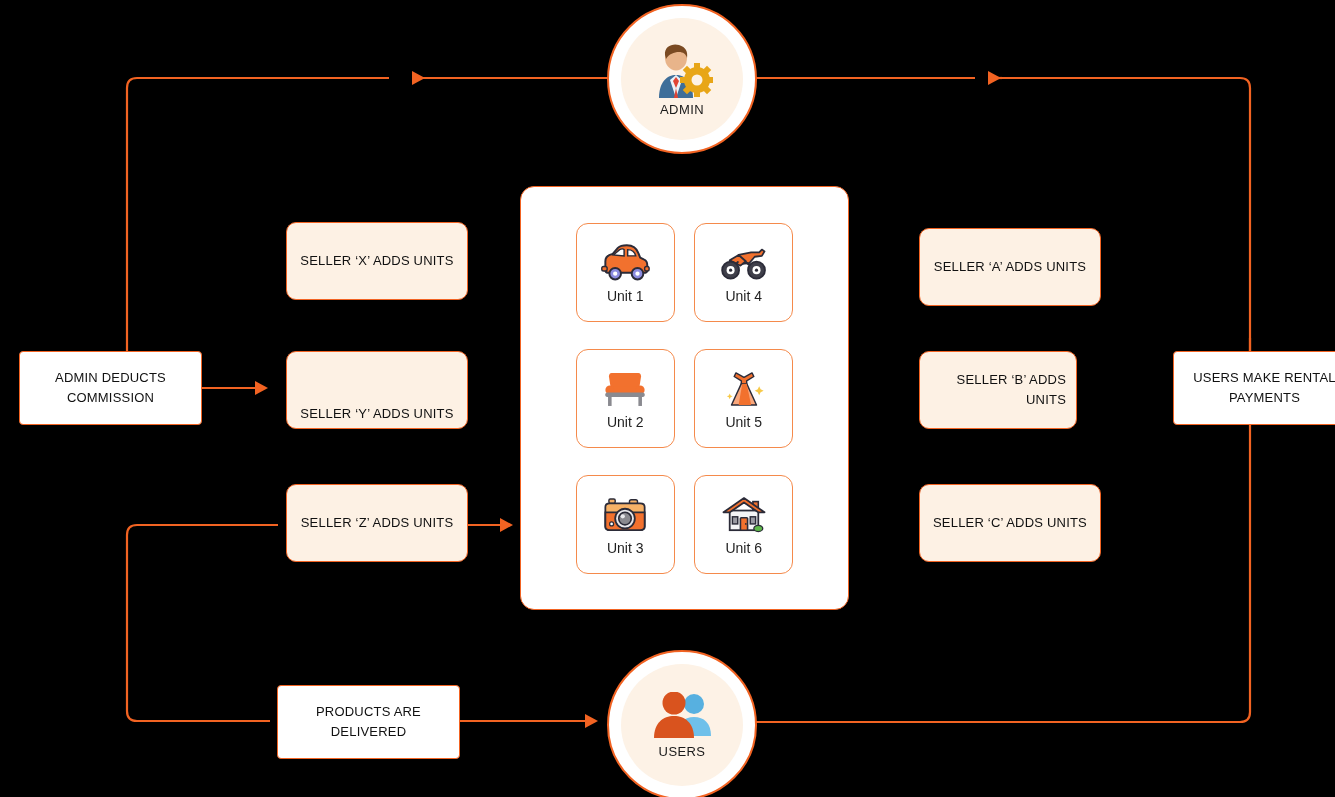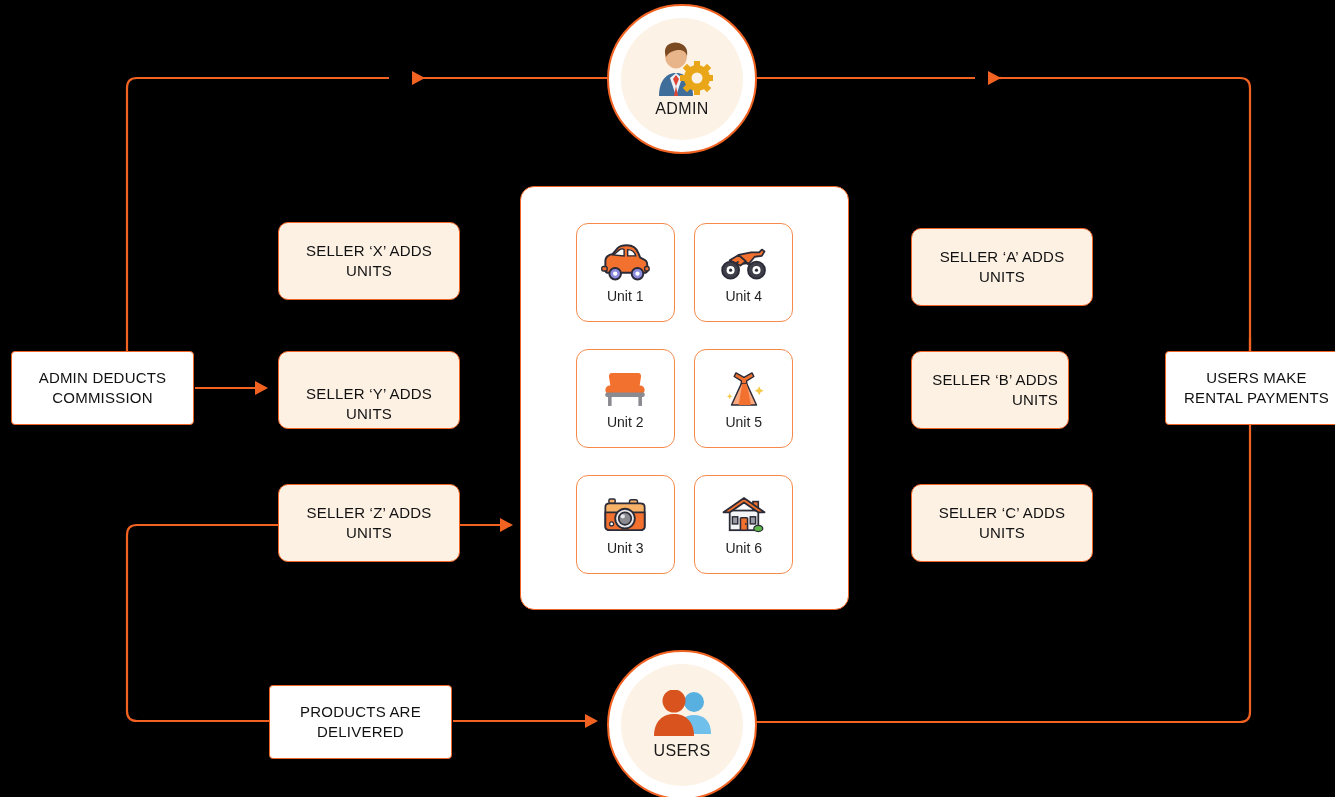--- a/index.html
+++ b/index.html
@@ -40,41 +40,42 @@
     height: 84%;
     border-radius: 50%;
     background: #FDF2E6;
     display: flex;
     flex-direction: column;
     align-items: center;
     justify-content: center;
     gap: 4px;
   }
   .circle-label {
-    font-size: 16px;
+    font-size: 13px;
     color: #1a1a1a;
     letter-spacing: .4px;
   }
 
   
   .flow-box {
     position: absolute;
     border: 1.6px solid #F26322;
     border-radius: 10px;
     display: flex;
     align-items: center;
     justify-content: center;
     text-align: center;
-    font-size: 15px;
+    font-size: 13px;
     line-height: 20px;
     color: #111111;
     letter-spacing: .2px;
     padding: 4px 10px;
     box-sizing: border-box;
     z-index: 3;
+    margin-left: 8px;
   }
   .flow-box.cream { background: #FDF1E4; }
   .flow-box.white { background: #ffffff; border-radius: 4px; }
 
   
   #units-panel {
     position: absolute;
     left: 520px;
     top: 186px;
     width: 329px;

